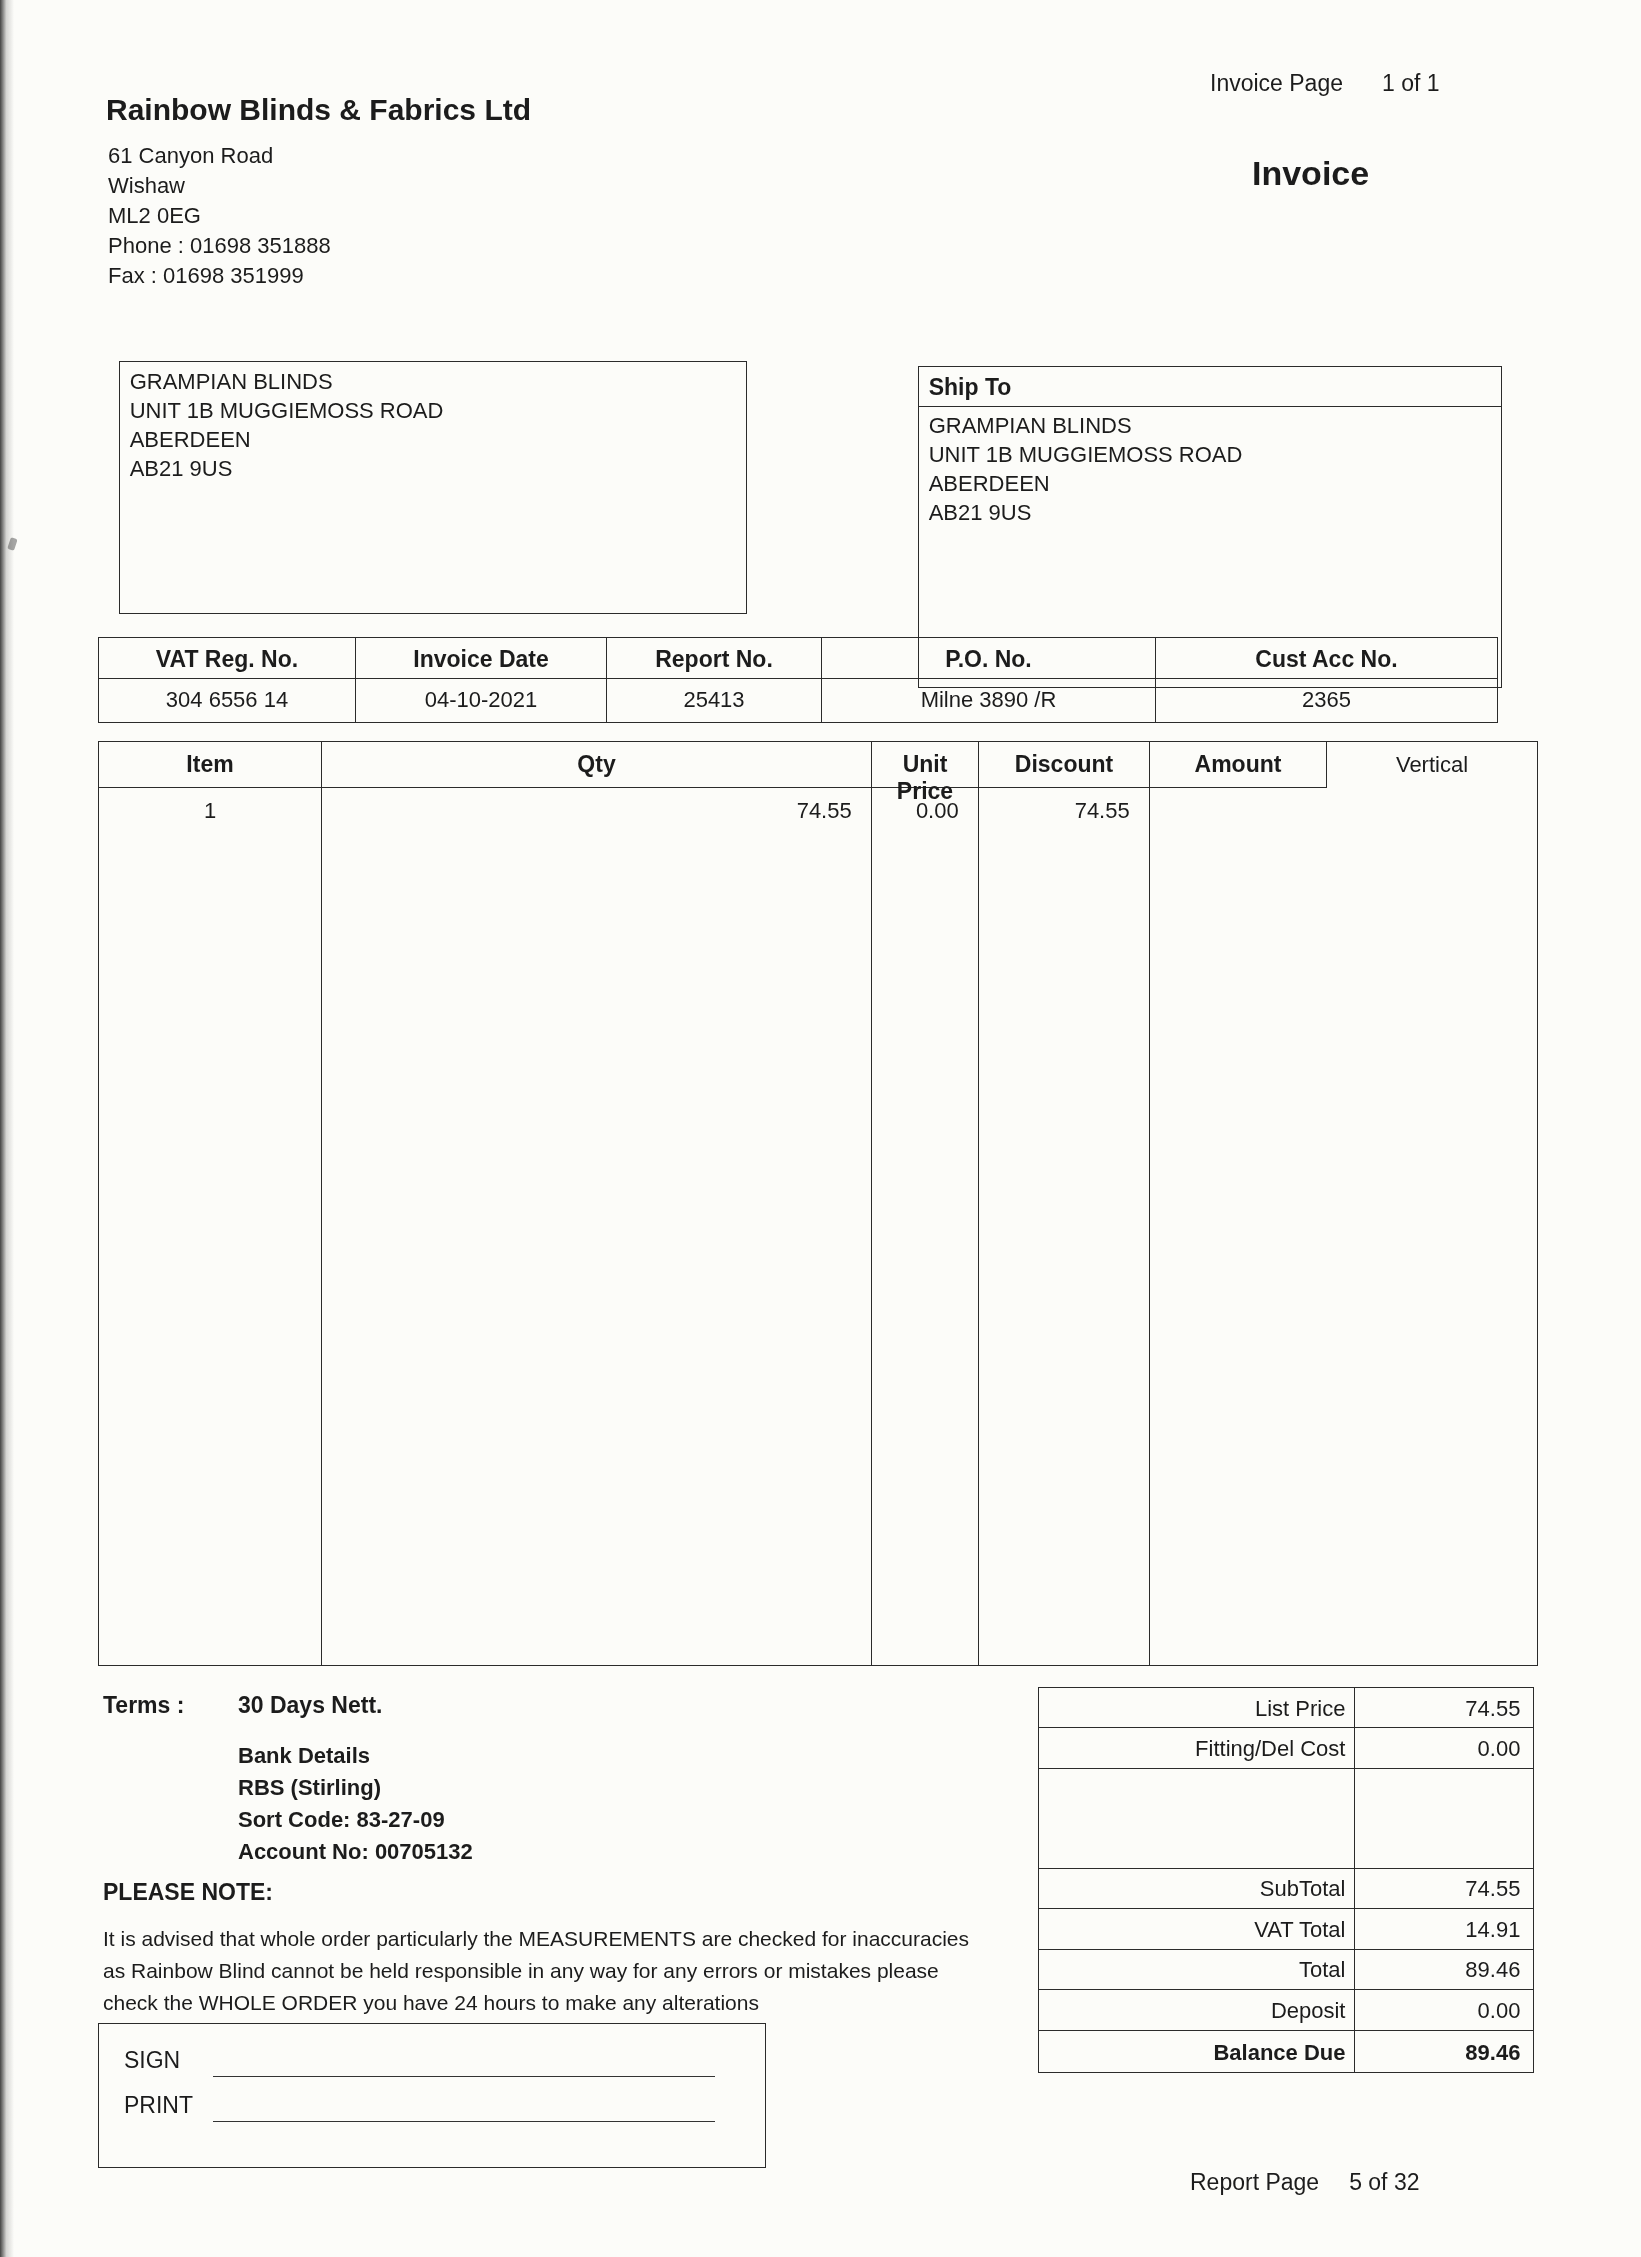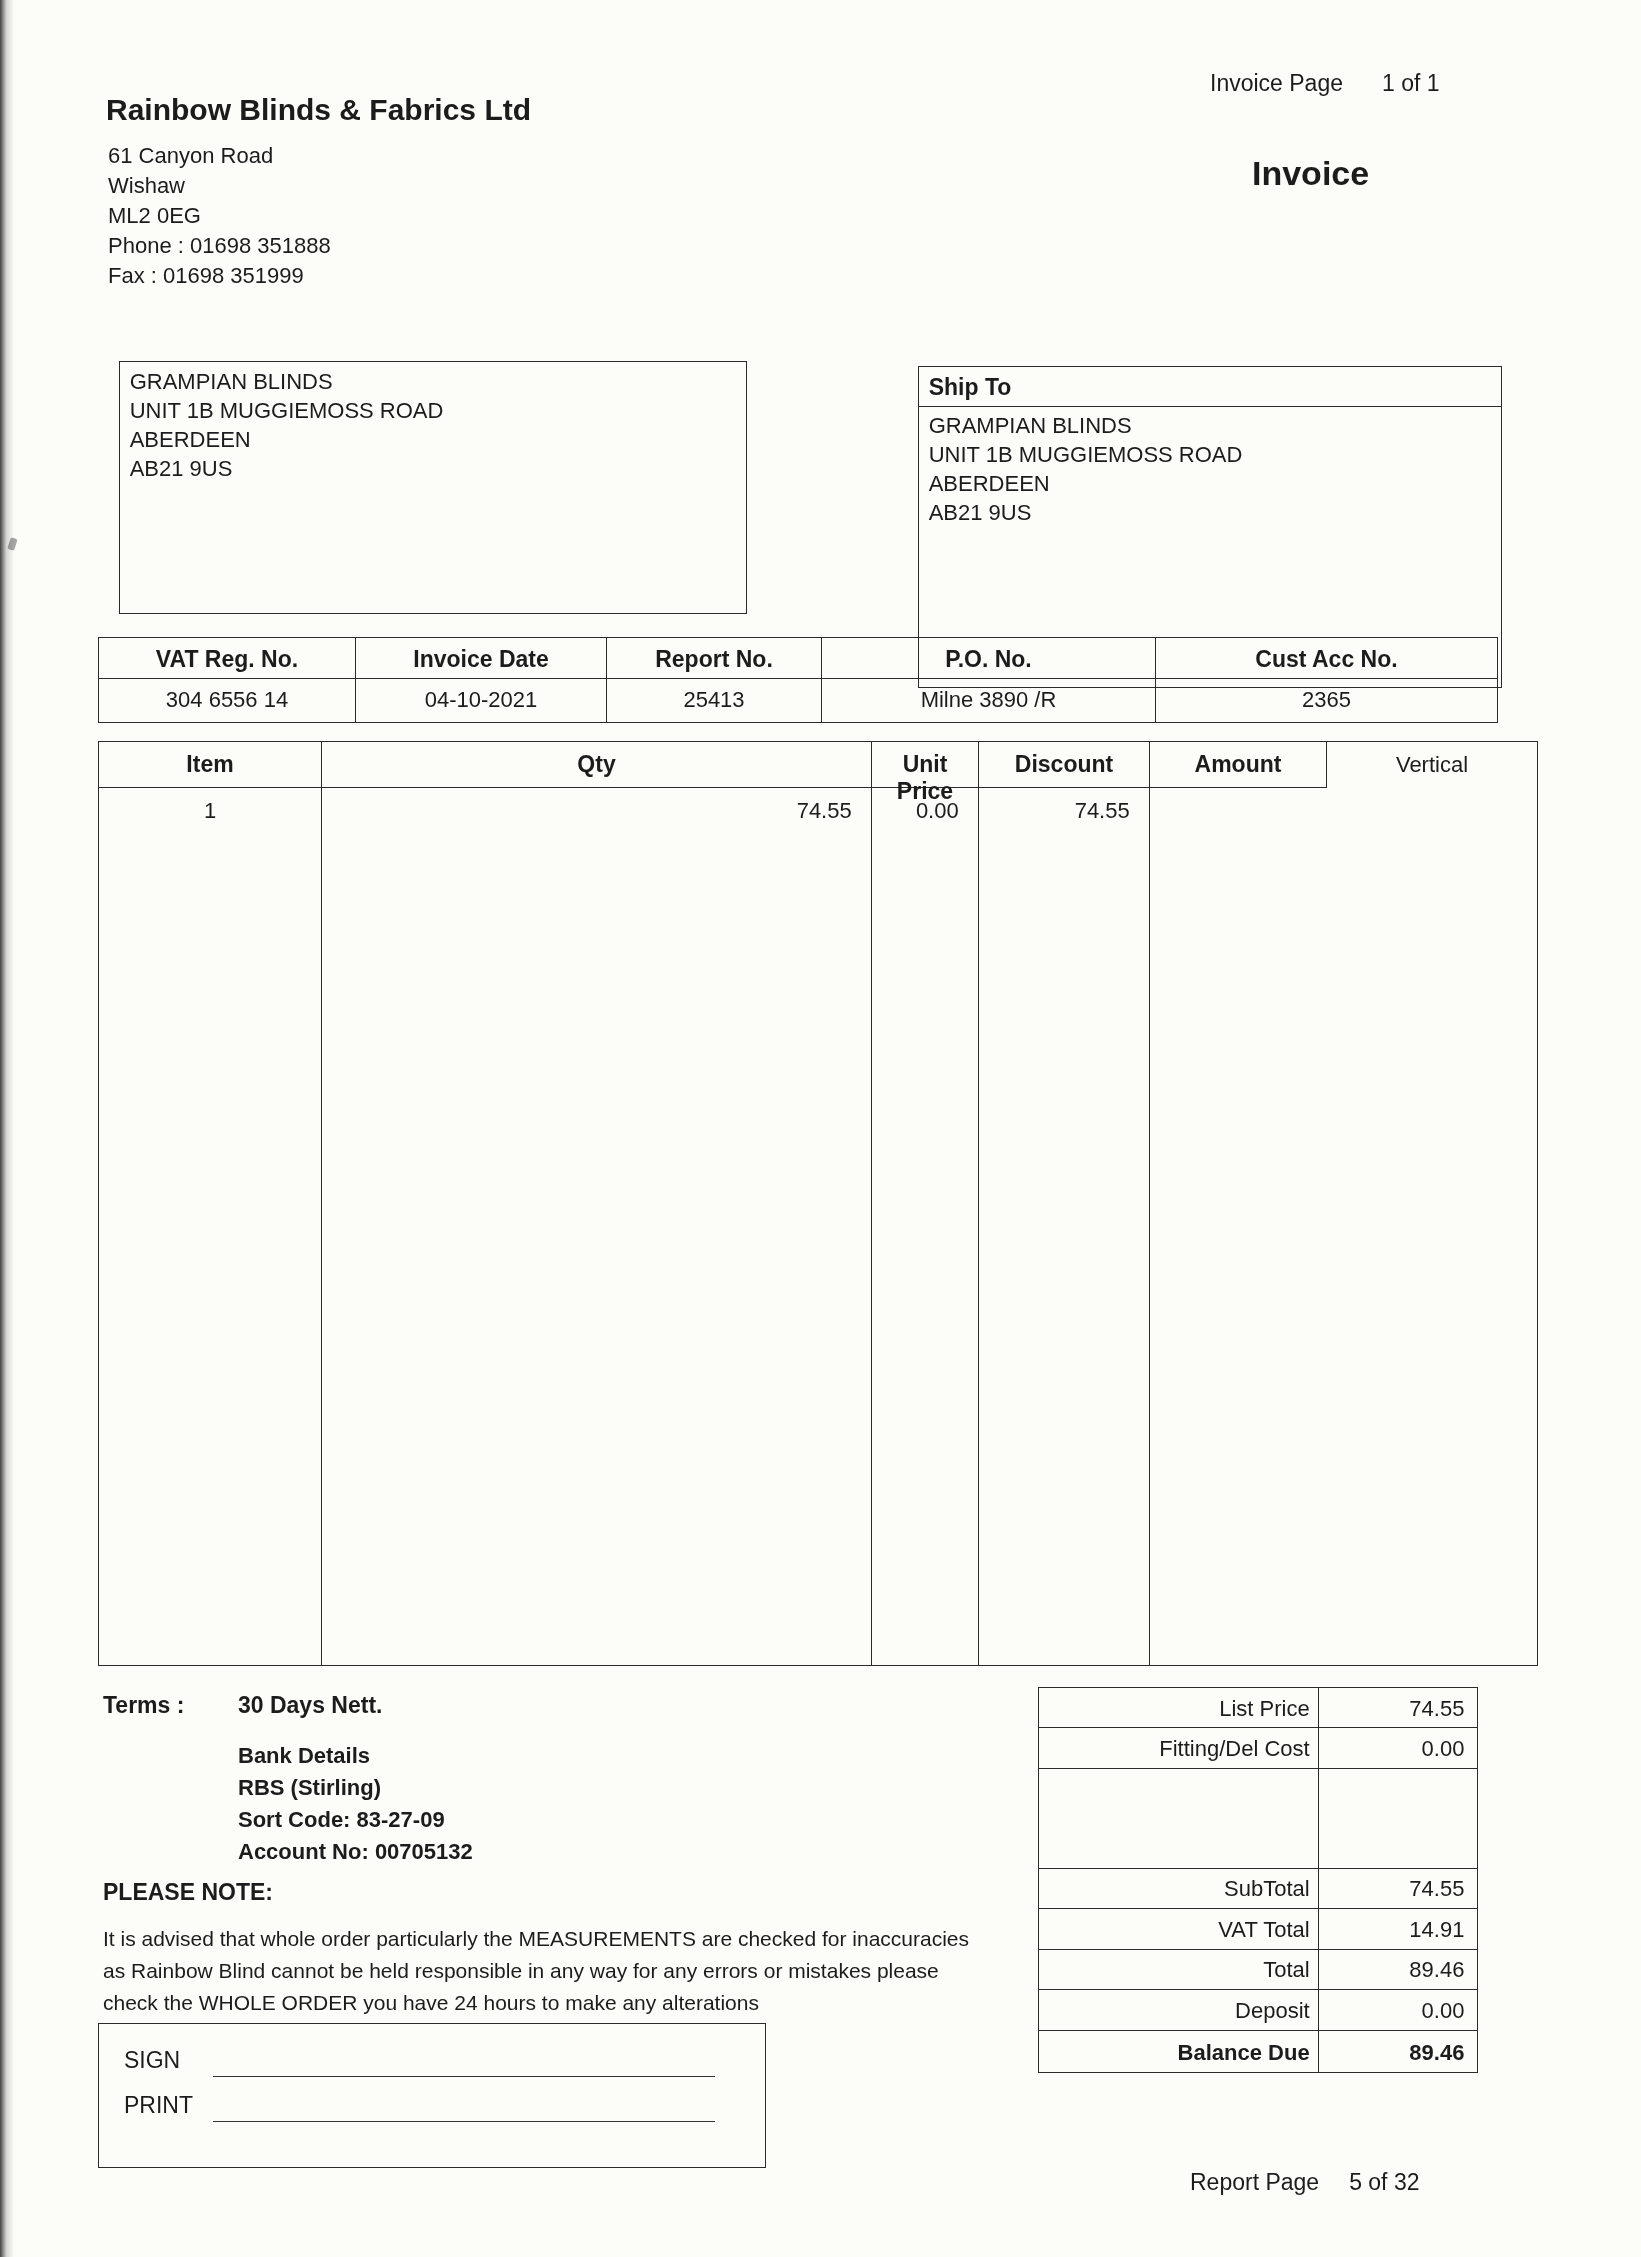--- a/index.html
+++ b/index.html
@@ -69,21 +69,21 @@
   
   .terms-label { left:103px; top:1692px; font-size:23px; font-weight:bold; }
   .terms-value { left:238px; top:1692px; font-size:23px; font-weight:bold; }
   .bank-details { left:238px; top:1740px; font-size:22px; font-weight:bold; line-height:32px; }
   .bank-details span { display:block; }
   .please-note { left:103px; top:1879px; font-size:23px; font-weight:bold; }
   .note-body { left:103px; top:1923px; width:886px; font-size:21px; line-height:32px; }
 
   
   .totals-box {
-    left:1038px; top:1687px; width:440px; height:386px;
+    left:1038px; top:1687px; width:496px; height:386px;
     border:1.9px solid #2b2b2b;
     display:flex; flex-direction:column;
   }
   .trow { display:flex; border-bottom:1.9px solid #2b2b2b; }
   .trow:last-child { border-bottom:none; }
   .tlabel { width:64%; text-align:right; padding:7.7px 8.7px 5.8px 0; font-size:22px; border-right:1.9px solid #2b2b2b; }
   .tval { flex:1; text-align:right; padding:7.7px 12.6px 5.8px 0; font-size:22px; }
   .tspacer { flex:1; }
   .trow-balance .tlabel, .trow-balance .tval { font-weight:bold; padding-top:9.7px; }
 

